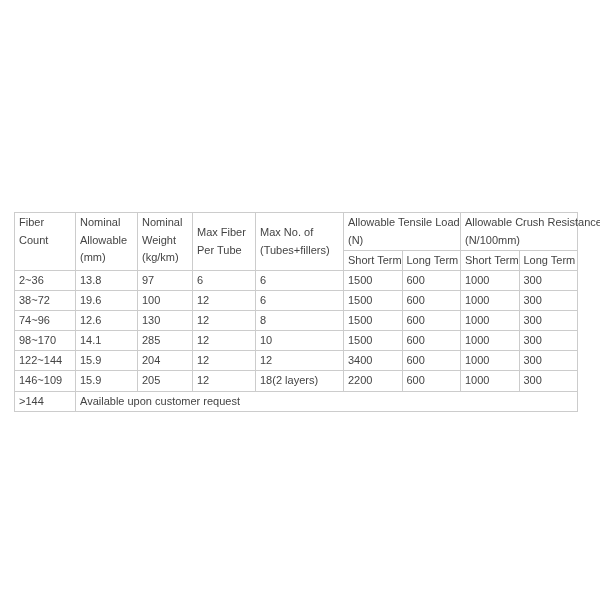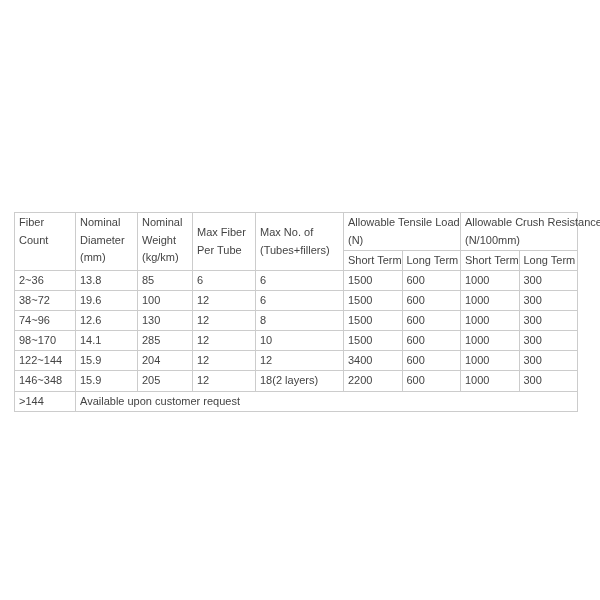--- a/index.html
+++ b/index.html
@@ -72,21 +72,21 @@
 <div id="spec-table-wrap">
   <table class="spec-table">
     <thead>
       <tr>
         <th class="c0 stack-head" rowspan="2">
           <span class="hdr-line">Fiber</span>
           <span class="hdr-line">Count</span>
         </th>
         <th class="c1 stack-head" rowspan="2">
           <span class="hdr-line">Nominal</span>
-          <span class="hdr-line">Diameter</span>
+          <span class="hdr-line">Allowable</span>
           <span class="hdr-line">(mm)</span>
         </th>
         <th class="c2 stack-head" rowspan="2">
           <span class="hdr-line">Nominal</span>
           <span class="hdr-line">Weight</span>
           <span class="hdr-line">(kg/km)</span>
         </th>
         <th class="c3 mid-head" rowspan="2">
           <span class="hdr-line">Max Fiber</span>
           <span class="hdr-line">Per Tube</span>
@@ -108,21 +108,21 @@
         <th class="c5">Short Term</th>
         <th class="c6">Long Term</th>
         <th class="c7">Short Term</th>
         <th class="c8">Long Term</th>
       </tr>
     </thead>
     <tbody>
       <tr>
         <td>2~36</td>
         <td>13.8</td>
-        <td>85</td>
+        <td>97</td>
         <td>6</td>
         <td>6</td>
         <td>1500</td>
         <td>600</td>
         <td>1000</td>
         <td>300</td>
       </tr>
       <tr>
         <td>38~72</td>
         <td>19.6</td>
@@ -161,21 +161,21 @@
         <td>15.9</td>
         <td>204</td>
         <td>12</td>
         <td>12</td>
         <td>3400</td>
         <td>600</td>
         <td>1000</td>
         <td>300</td>
       </tr>
       <tr>
-        <td>146~348</td>
+        <td>146~109</td>
         <td>15.9</td>
         <td>205</td>
         <td>12</td>
         <td>18(2 layers)</td>
         <td>2200</td>
         <td>600</td>
         <td>1000</td>
         <td>300</td>
       </tr>
       <tr>

